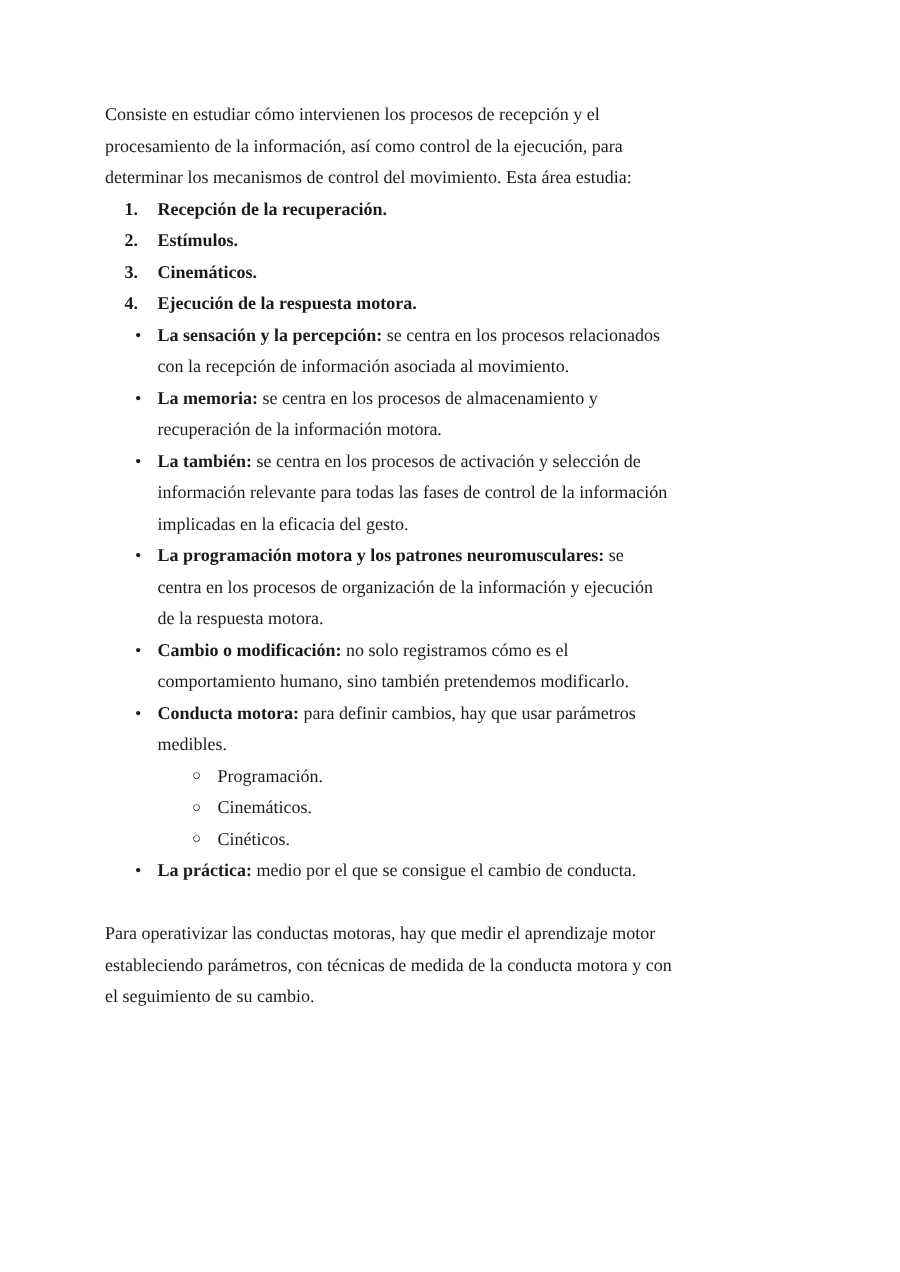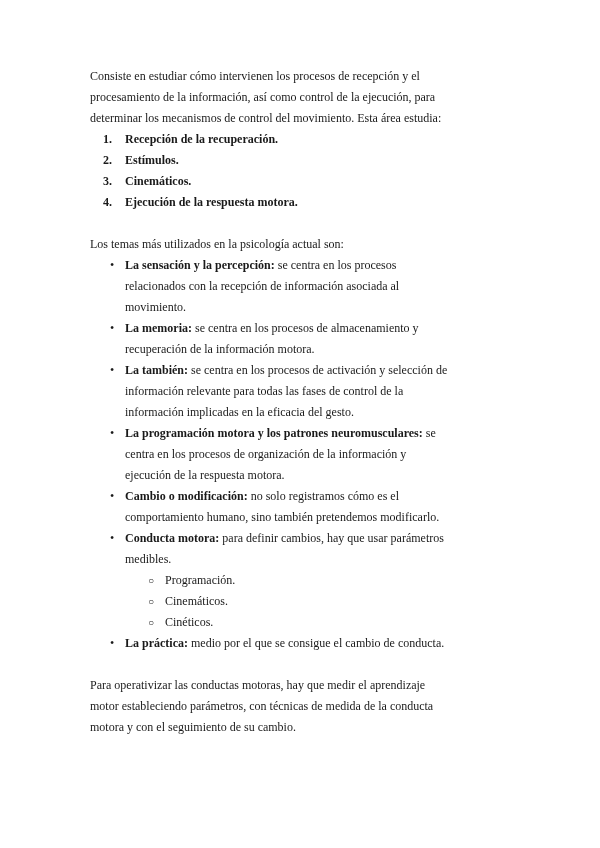--- a/index.html
+++ b/index.html
@@ -8,21 +8,21 @@
     width: 600px;
     height: 848px;
     background: #ffffff;
     color: #1a1a1a;
     font-family: "Liberation Serif", "DejaVu Serif", serif;
     font-size: 12px;
   }
   .page {
     width: 516px;
     height: 848px;
-    padding: 66px 68px 0 90px;
+    padding: 66px 68px 0 70px;
     line-height: 21px;
     overflow: hidden;
   }
   p { margin: 0; }
   .gap { margin-top: 21px; }
   ol, ul { list-style: none; margin: 0; padding: 0; }
 
   .numitem { display: flex; padding-left: 13px; }
   .nummarker { flex: 0 0 22px; font-weight: bold; }
   .numtext { font-weight: bold; }
@@ -62,21 +62,20 @@
     <li class="numitem">
       <span class="nummarker">3.</span>
       <span class="numtext">Cinemáticos.</span>
     </li>
     <li class="numitem">
       <span class="nummarker">4.</span>
       <span class="numtext">Ejecución de la respuesta motora.</span>
     </li>
   </ol>
 
-  <p class="para gap">Los temas más utilizados en la psicología actual son:</p>
 
   <ul>
     <li class="bulitem">
       <span class="bulmarker">•</span>
       <span class="bultext"><b class="term">La sensación y la percepción:</b><span> se centra en los procesos relacionados con la recepción de información asociada al movimiento.</span></span>
     </li>
     <li class="bulitem">
       <span class="bulmarker">•</span>
       <span class="bultext"><b class="term">La memoria:</b><span> se centra en los procesos de almacenamiento y recuperación de la información motora.</span></span>
     </li>

